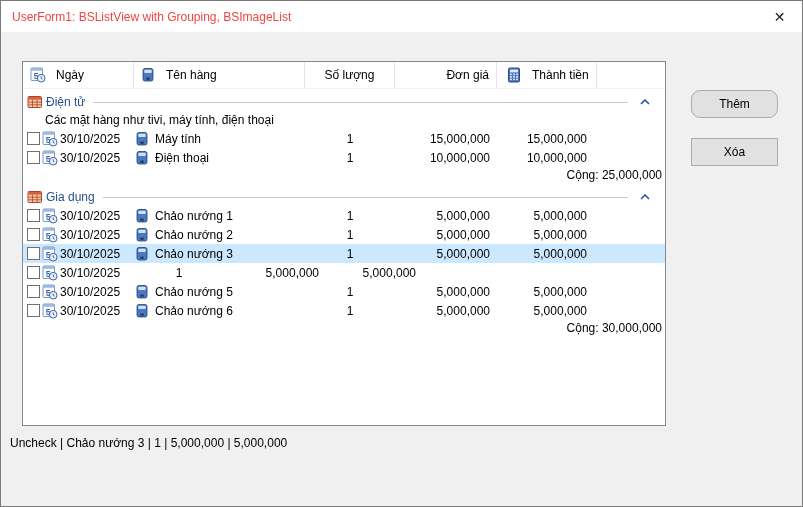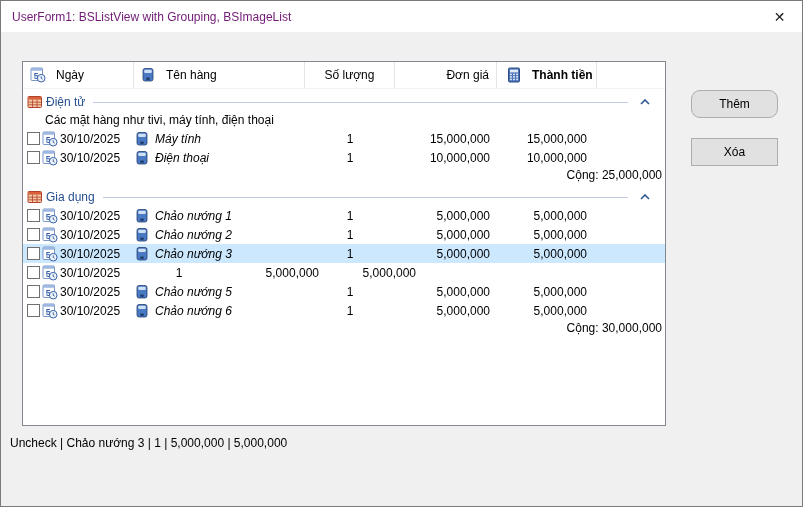--- a/index.html
+++ b/index.html
@@ -3,52 +3,52 @@
 <meta charset="utf-8">
 <style>
   html,body{margin:0;padding:0;background:#ccc;}
   *{box-sizing:border-box;}
   .window{
     position:relative;width:803px;height:507px;background:#f0f0f0;
     border:1px solid #7a7a7a;overflow:hidden;
     font-family:"Liberation Sans",sans-serif;font-size:12px;color:#000;
   }
   .titlebar{height:31px;background:#ffffff;display:flex;align-items:center;}
-  .titlebar .title{margin-left:11px;font-size:12px;color:#701a75;white-space:nowrap;}
+  .titlebar .title{margin-left:11px;font-size:12px;color:#ef4444;white-space:nowrap;}
   .close-btn{margin-left:auto;width:45px;height:31px;display:flex;align-items:center;justify-content:center;
     font-size:14px;color:#1a1a1a;cursor:default;}
   .form-body{position:absolute;top:31px;left:0;right:0;bottom:0;background:var(--window-bg,#f0f0f0);}
 
   .listview{position:absolute;left:21px;top:29px;width:644px;height:365px;background:#fff;
     border:1px solid var(--lv-border,#828790);overflow:hidden;}
 
   .lv-header{display:flex;height:27px;border-bottom:1px solid #f2f2f2;align-items:stretch;}
   .hcell{display:flex;align-items:center;border-right:1px solid #e4e4e4;overflow:hidden;white-space:nowrap;}
   .hc1{width:111px;padding-left:7px;}
   .hc2{width:171px;padding-left:6px;}
   .hc3{width:90px;justify-content:center;}
   .hc4{width:102px;justify-content:flex-end;padding-right:7px;}
-  .hc5{width:100px;padding-left:9px;font-weight:bold;}
+  .hc5{width:100px;padding-left:9px;}
   .hfill{flex:1;border-right:none;}
   .hcell .icon{margin-right:10px;display:inline-flex;}
 
   .lv-body{padding-top:4px;}
   .group + .group{margin-top:4px;}
   .group-header{display:flex;align-items:center;height:18px;padding:0 12px 0 4px;}
   .group-header .icon{margin-right:3px;display:inline-flex;}
   .group-title{color:var(--group-title,#264f8e);margin-right:8px;white-space:nowrap;}
   .group-line{flex:1;height:1px;background:var(--group-line,#bfcbdf);margin-right:12px;}
   .group-desc{padding-left:22px;height:18px;line-height:18px;white-space:nowrap;}
   .group-footer{text-align:right;padding-right:3px;height:17px;line-height:17px;padding-left:8px;}
 
   .lv-row{display:flex;height:19px;align-items:center;}
   .lv-row.selected{background:var(--selection,#cce8ff);}
   .rc{overflow:hidden;white-space:nowrap;}
   .rc1{width:111px;display:flex;align-items:center;padding-left:4px;}
-  .rc2{width:171px;display:flex;align-items:center;font-style:italic;}
+  .rc2{width:171px;display:flex;align-items:center;}
   .rc3{width:90px;text-align:center;}
   .rc4{width:102px;text-align:right;padding-right:7px;}
   .rc5{width:100px;text-align:right;padding-right:10px;}
   .checkbox{width:13px;height:13px;border:1px solid #707070;background:#fff;flex:0 0 auto;margin-right:2px;}
   .rc1 .icon{margin-right:2px;display:inline-flex;flex:0 0 auto;}
   .rc2 .icon{margin-right:5px;display:inline-flex;flex:0 0 auto;}
 
   .btn{position:absolute;left:690px;width:87px;height:28px;background:var(--button-bg,#e1e1e1);
     border:1px solid var(--button-border,#adadad);font-family:inherit;font-size:12px;color:#000;}
   .btn-them{top:58px;border-radius:9px;}

